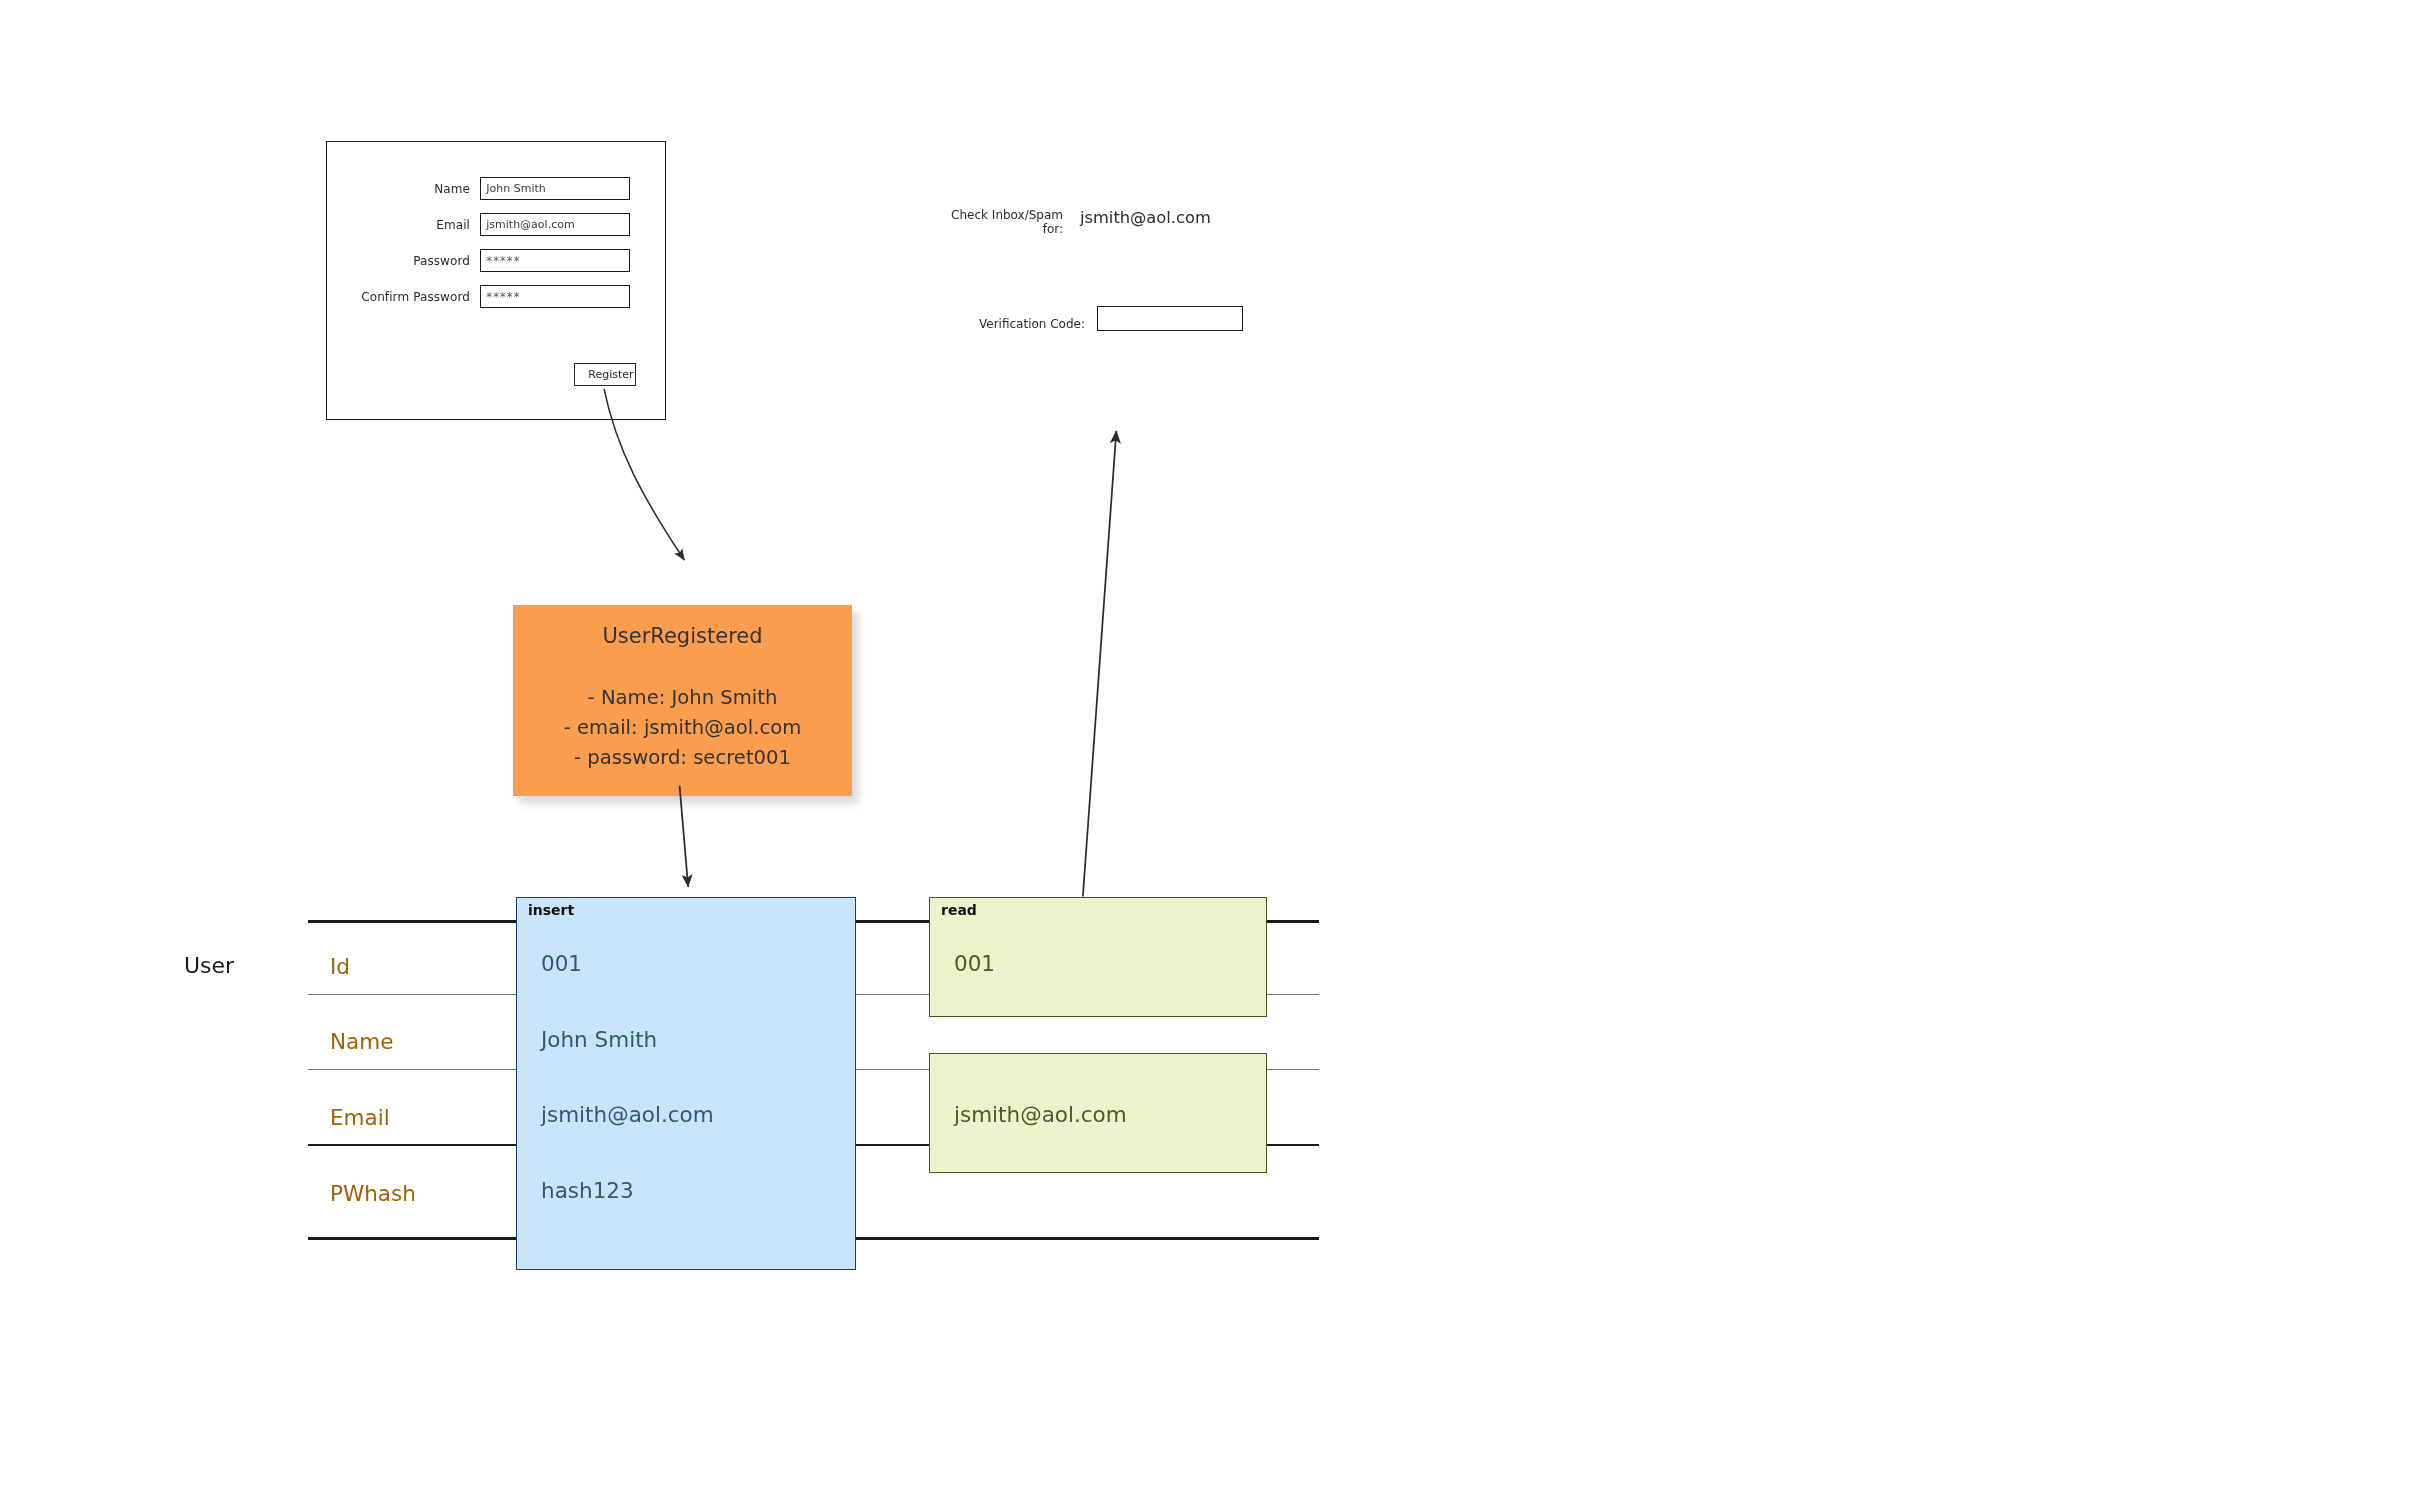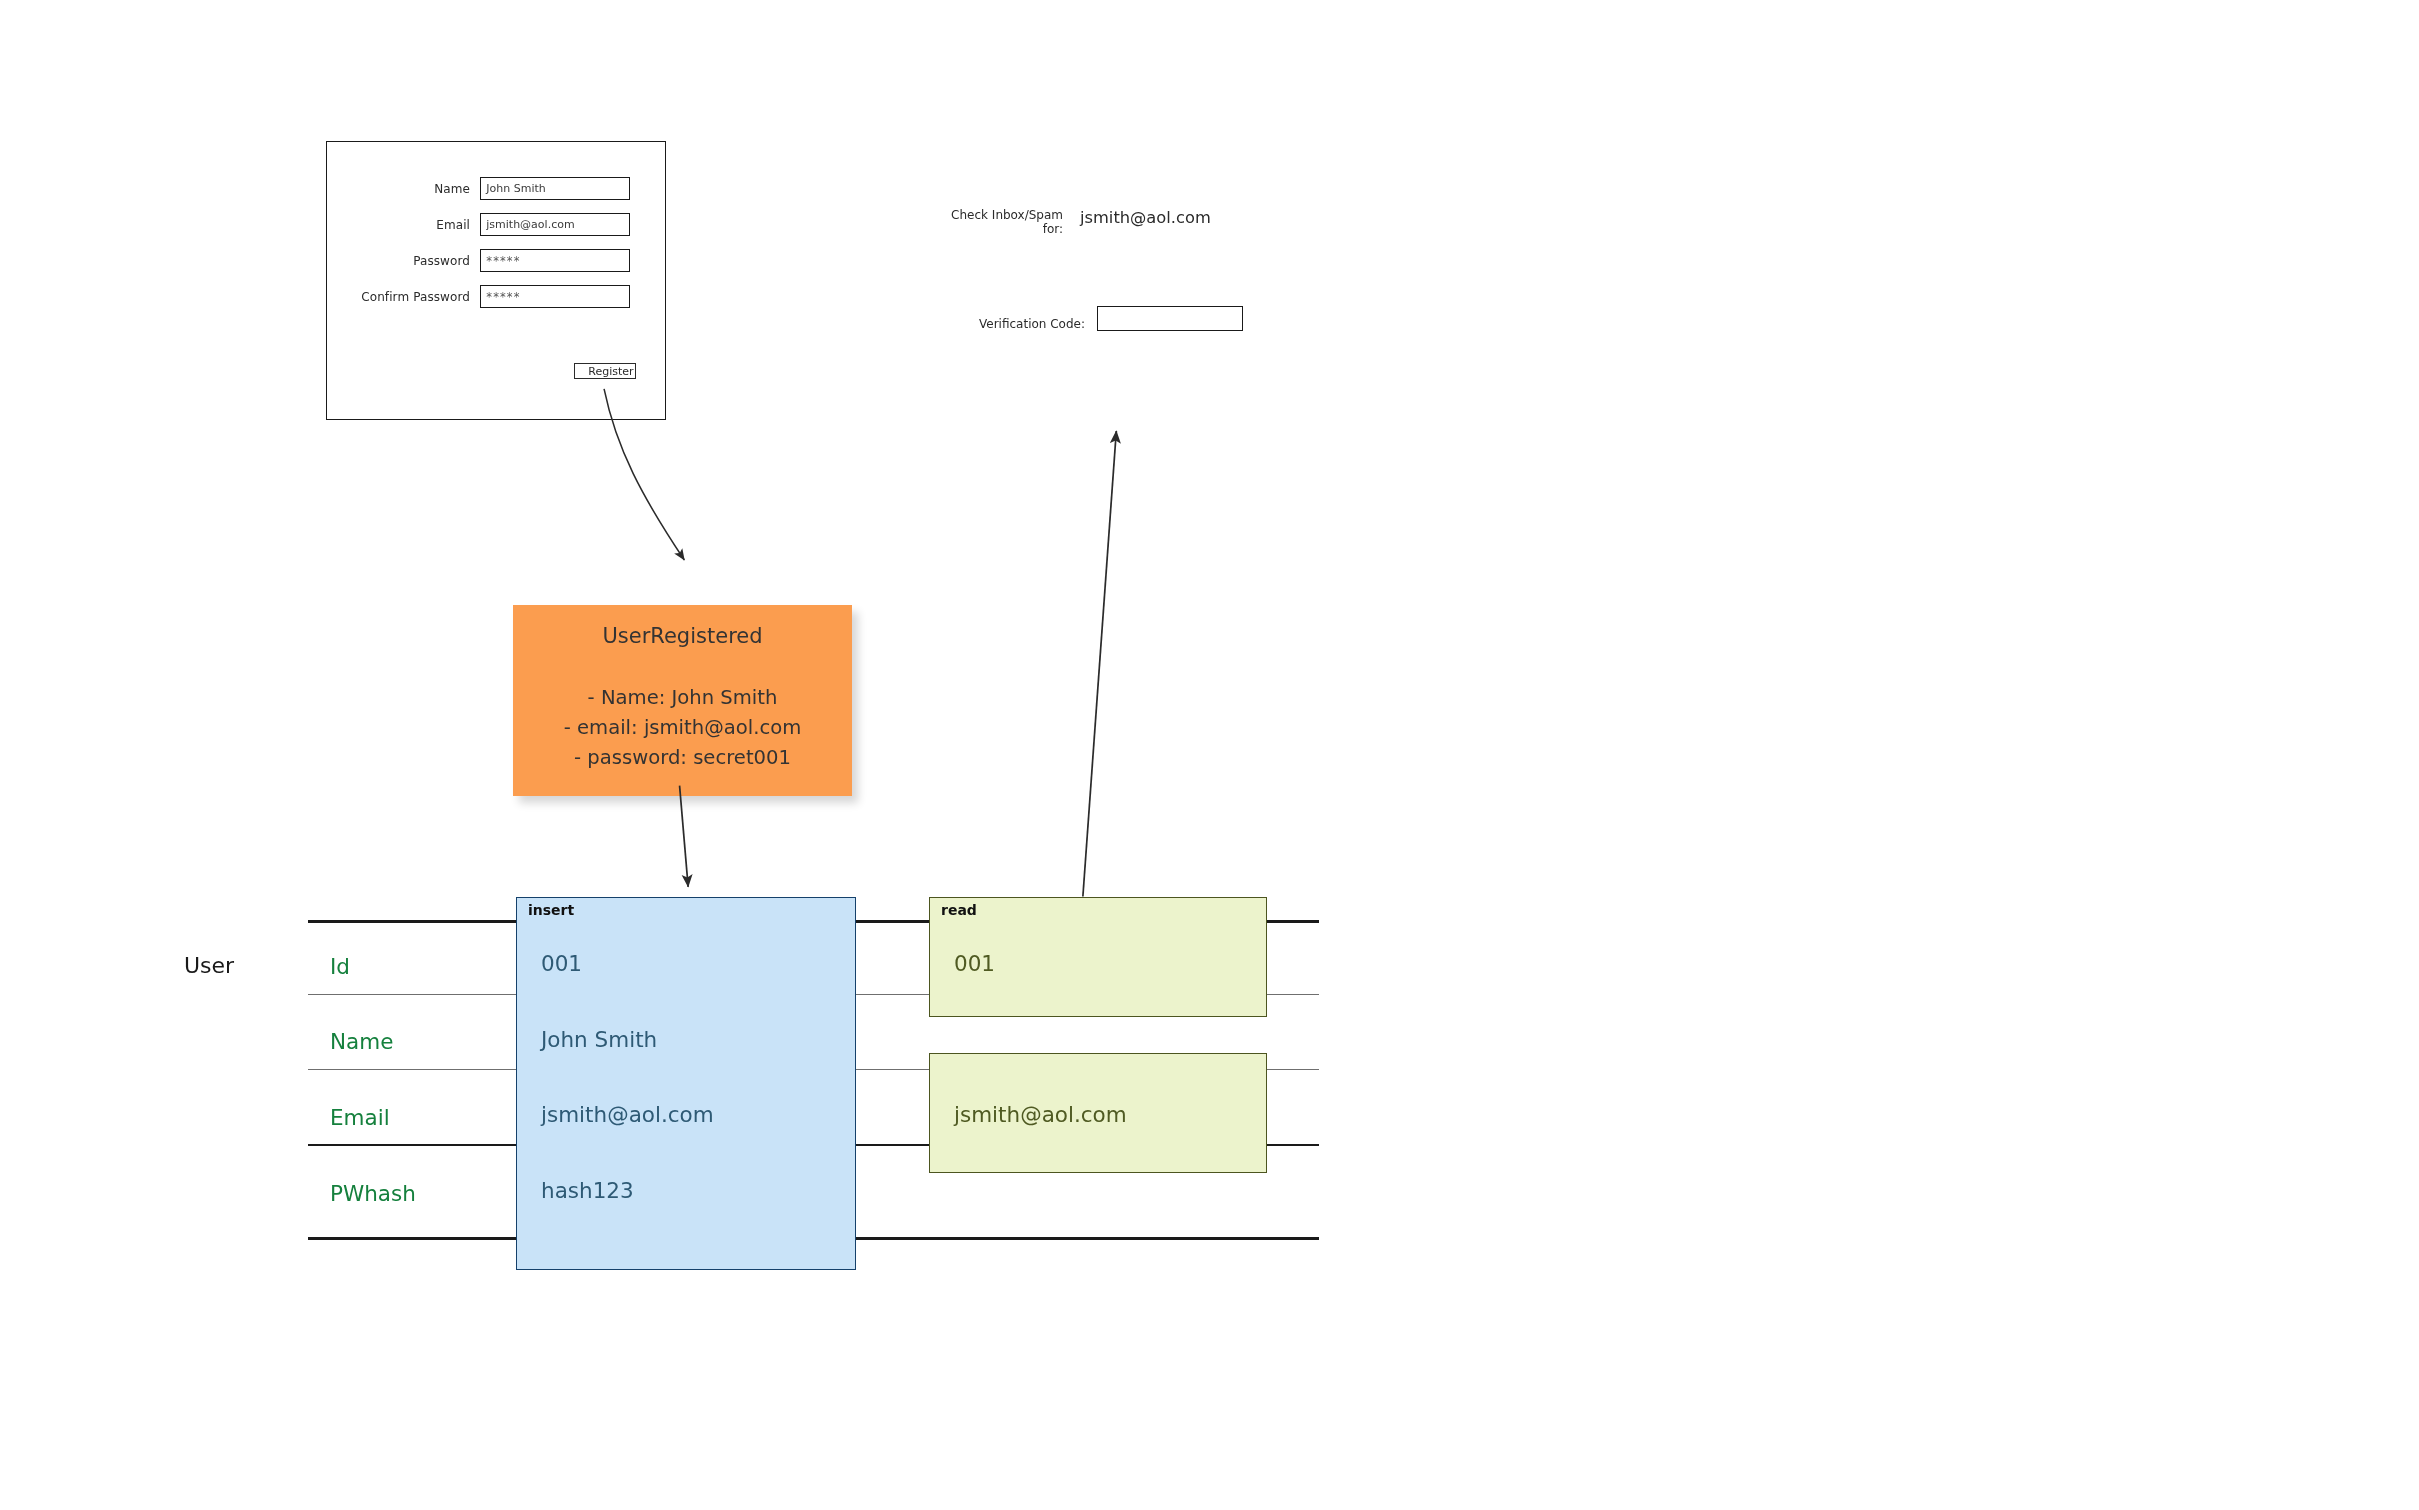--- a/index.html
+++ b/index.html
@@ -53,21 +53,21 @@
     display: flex;
     align-items: center;
     padding-left: 5.7px;
     font-size: 11px;
     color: #3a3a3a;
   }
   .form-input.pw { letter-spacing: 1.1px; color: #555; font-size: 11.5px; }
 
   #register-button {
     left: 574px; top: 363px;
-    width: 62px; height: 16px;
+    width: 62px; height: 23px;
     border: 1.7px solid #2b2b2b;
     background: #ffffff;
     box-sizing: border-box;
     display: flex;
     align-items: center;
     justify-content: center;
     font-size: 11px;
     color: #2b2b2b;
     padding-left: 12px;
   }
@@ -165,21 +165,21 @@
     left: 308px;
     width: 1011px;
   }
   .rule.thick { height: 2.9px; }
   .rule.thin  { height: 1.2px; background: #6f6f6f; }
 
   .field-name {
     position: absolute;
     left: 330px;
     font-size: 21.5px;
-    color: #15803d;
+    color: #a16207;
   }
 
   
   #insert-col {
     left: 516px; top: 897px;
     width: 340px; height: 373px;
     background: #C9E3F8;
     border: 1.5px solid #15416b;
     box-sizing: border-box;
   }

